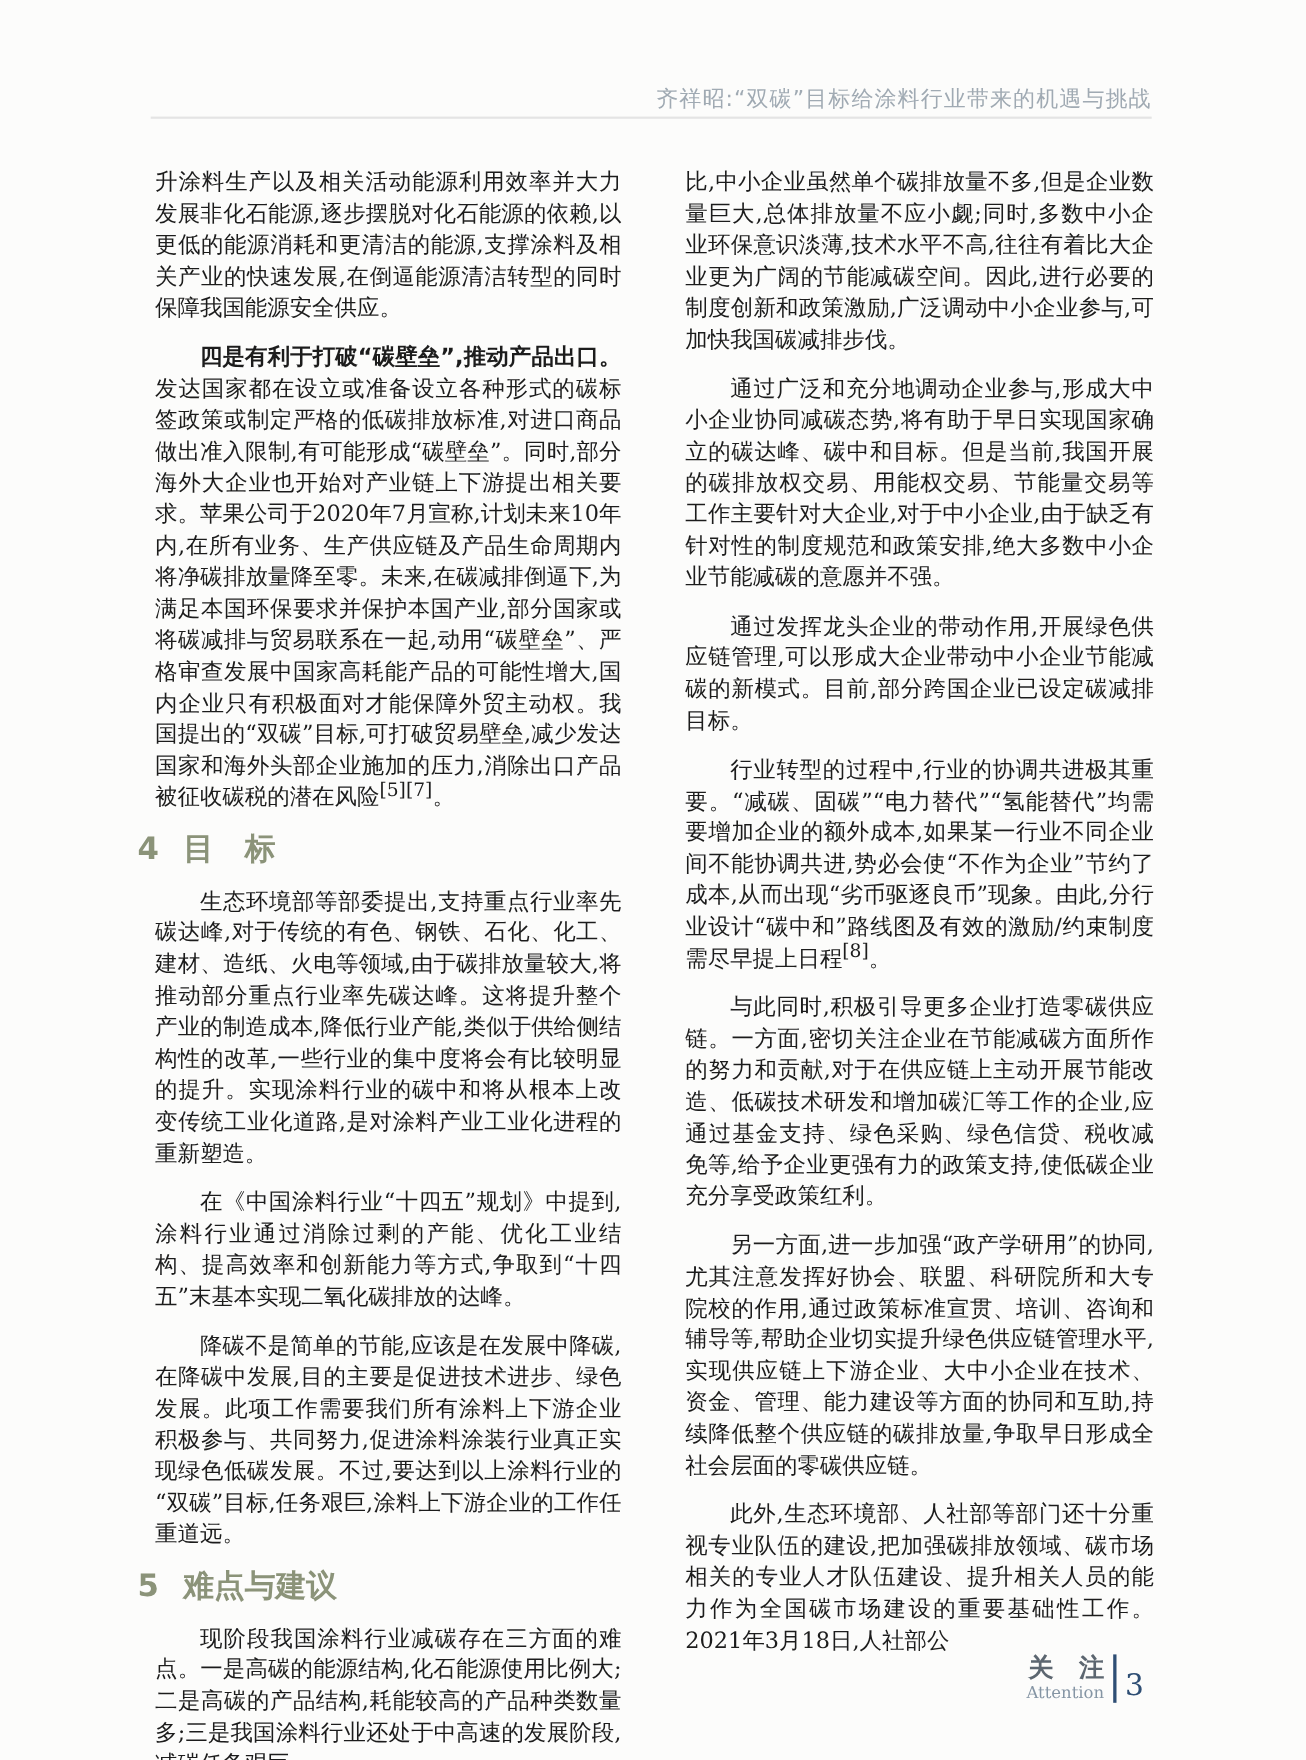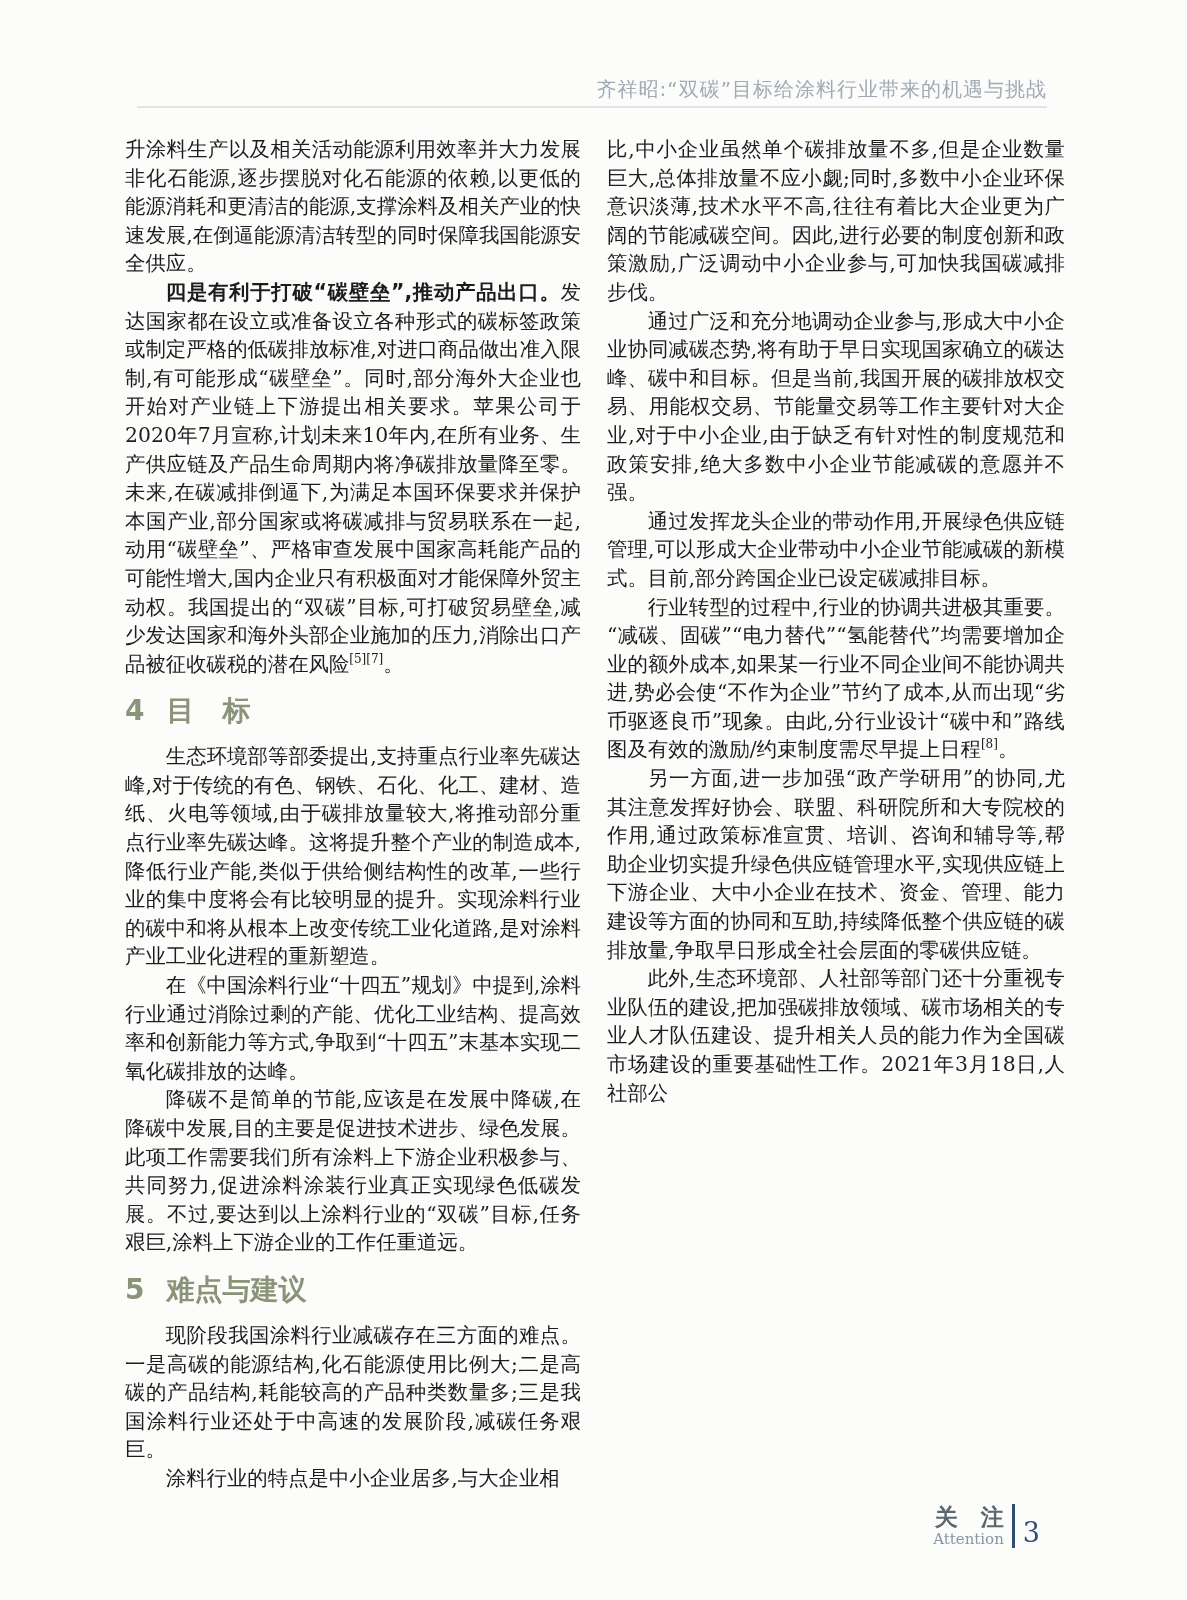--- a/index.html
+++ b/index.html
@@ -26,28 +26,28 @@
     position:absolute;top:135px;left:125px;width:940px;
     display:flex;
   }
   .col{
     width:456px;
     font-size:20.4px;line-height:28.6px;
     text-align:justify;
   }
   .col-left{margin-right:26px;}
   .col-right{width:458px;}
-  .col p{margin:0;text-indent:2em;}
+  .col p{margin:16px;text-indent:2em;}
   .col p.cont{text-indent:0;}
   .lead{
     font-family:"DejaVu Sans","Liberation Sans",sans-serif;
     font-weight:700;
   }
   sup.ref{
-    font-size:12px;line-height:0;vertical-align:super;letter-spacing:0;
+    font-size:17px;line-height:0;vertical-align:super;letter-spacing:0;
   }
   h2.sec{
     margin:16px 0 14px 0;
     font-family:"DejaVu Sans","Liberation Sans",sans-serif;
     font-weight:700;font-size:28px;line-height:34px;
     color:#8b9379;text-indent:0;text-align:left;
   }
   h2.sec .num{margin-right:22px;}
   
   .footer{
@@ -96,20 +96,21 @@
 
       <p>现阶段我国涂料行业减碳存在三方面的难点。一是高碳的能源结构,化石能源使用比例大;二是高碳的产品结构,耗能较高的产品种类数量多;三是我国涂料行业还处于中高速的发展阶段,减碳任务艰巨。</p>
       <p>涂料行业的特点是中小企业居多,与大企业相</p>
     </section>
 
     <section class="col col-right">
       <p class="cont">比,中小企业虽然单个碳排放量不多,但是企业数量巨大,总体排放量不应小觑;同时,多数中小企业环保意识淡薄,技术水平不高,往往有着比大企业更为广阔的节能减碳空间。因此,进行必要的制度创新和政策激励,广泛调动中小企业参与,可加快我国碳减排步伐。</p>
       <p>通过广泛和充分地调动企业参与,形成大中小企业协同减碳态势,将有助于早日实现国家确立的碳达峰、碳中和目标。但是当前,我国开展的碳排放权交易、用能权交易、节能量交易等工作主要针对大企业,对于中小企业,由于缺乏有针对性的制度规范和政策安排,绝大多数中小企业节能减碳的意愿并不强。</p>
       <p>通过发挥龙头企业的带动作用,开展绿色供应链管理,可以形成大企业带动中小企业节能减碳的新模式。目前,部分跨国企业已设定碳减排目标。</p>
       <p><span>行业转型的过程中,行业的协调共进极其重要。“减碳、固碳”“电力替代”“氢能替代”均需要增加企业的额外成本,如果某一行业不同企业间不能协调共进,势必会使“不作为企业”节约了成本,从而出现“劣币驱逐良币”现象。由此,分行业设计“碳中和”路线图及有效的激励/约束制度需尽早提上日程</span><sup class="ref">[8]</sup><span>。</span></p>
+      <p>与此同时,积极引导更多企业打造零碳供应链。一方面,密切关注企业在节能减碳方面所作的努力和贡献,对于在供应链上主动开展节能改造、低碳技术研发和增加碳汇等工作的企业,应通过基金支持、绿色采购、绿色信贷、税收减免等,给予企业更强有力的政策支持,使低碳企业充分享受政策红利。</p>
       <p>另一方面,进一步加强“政产学研用”的协同,尤其注意发挥好协会、联盟、科研院所和大专院校的作用,通过政策标准宣贯、培训、咨询和辅导等,帮助企业切实提升绿色供应链管理水平,实现供应链上下游企业、大中小企业在技术、资金、管理、能力建设等方面的协同和互助,持续降低整个供应链的碳排放量,争取早日形成全社会层面的零碳供应链。</p>
       <p>此外,生态环境部、人社部等部门还十分重视专业队伍的建设,把加强碳排放领域、碳市场相关的专业人才队伍建设、提升相关人员的能力作为全国碳市场建设的重要基础性工作。2021年3月18日,人社部公</p>
     </section>
 
   </main>
 
   <footer class="footer">
     <div class="f-labels">
       <div class="f-cn">关　注</div>
       <div class="f-en">Attention</div>

